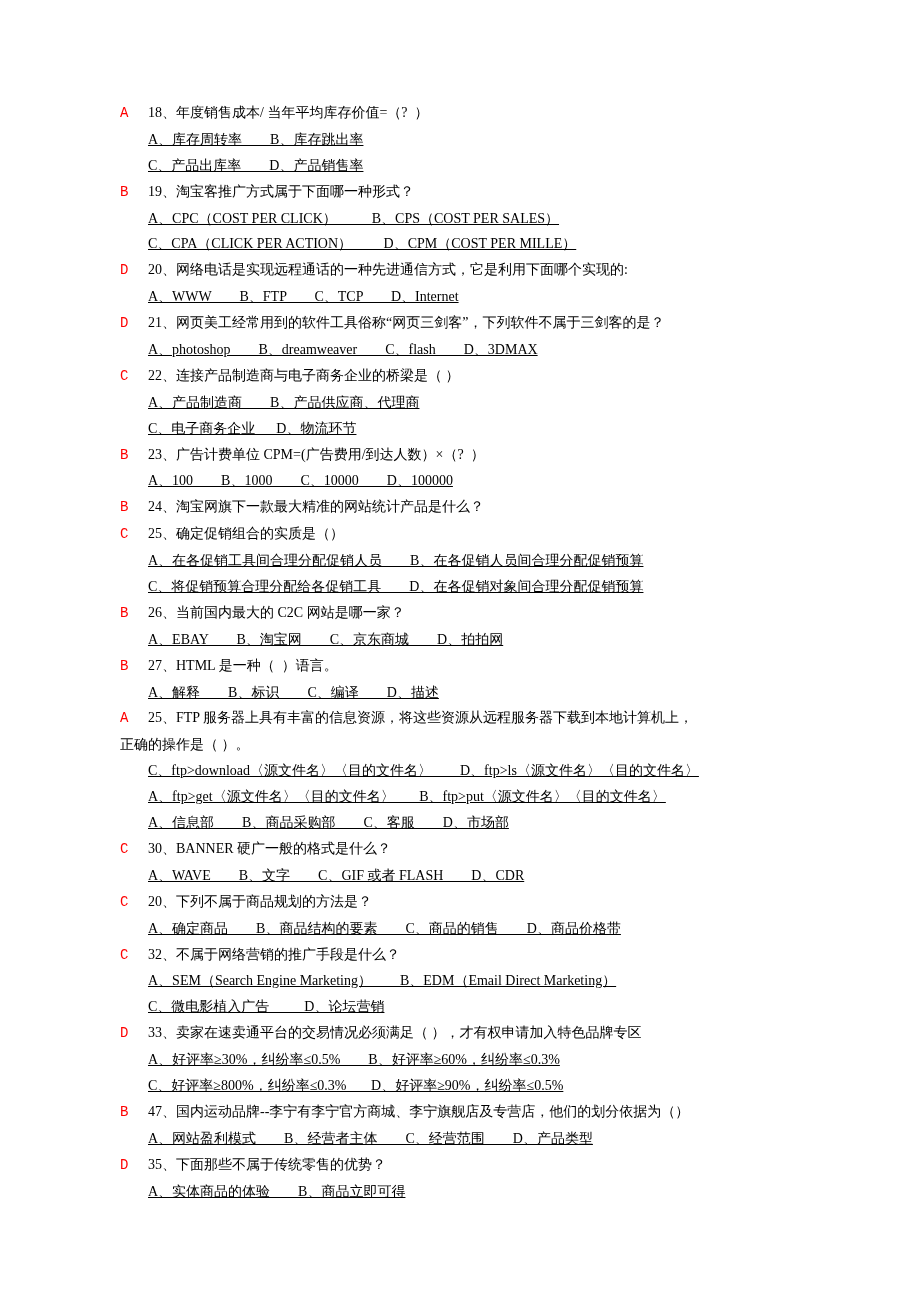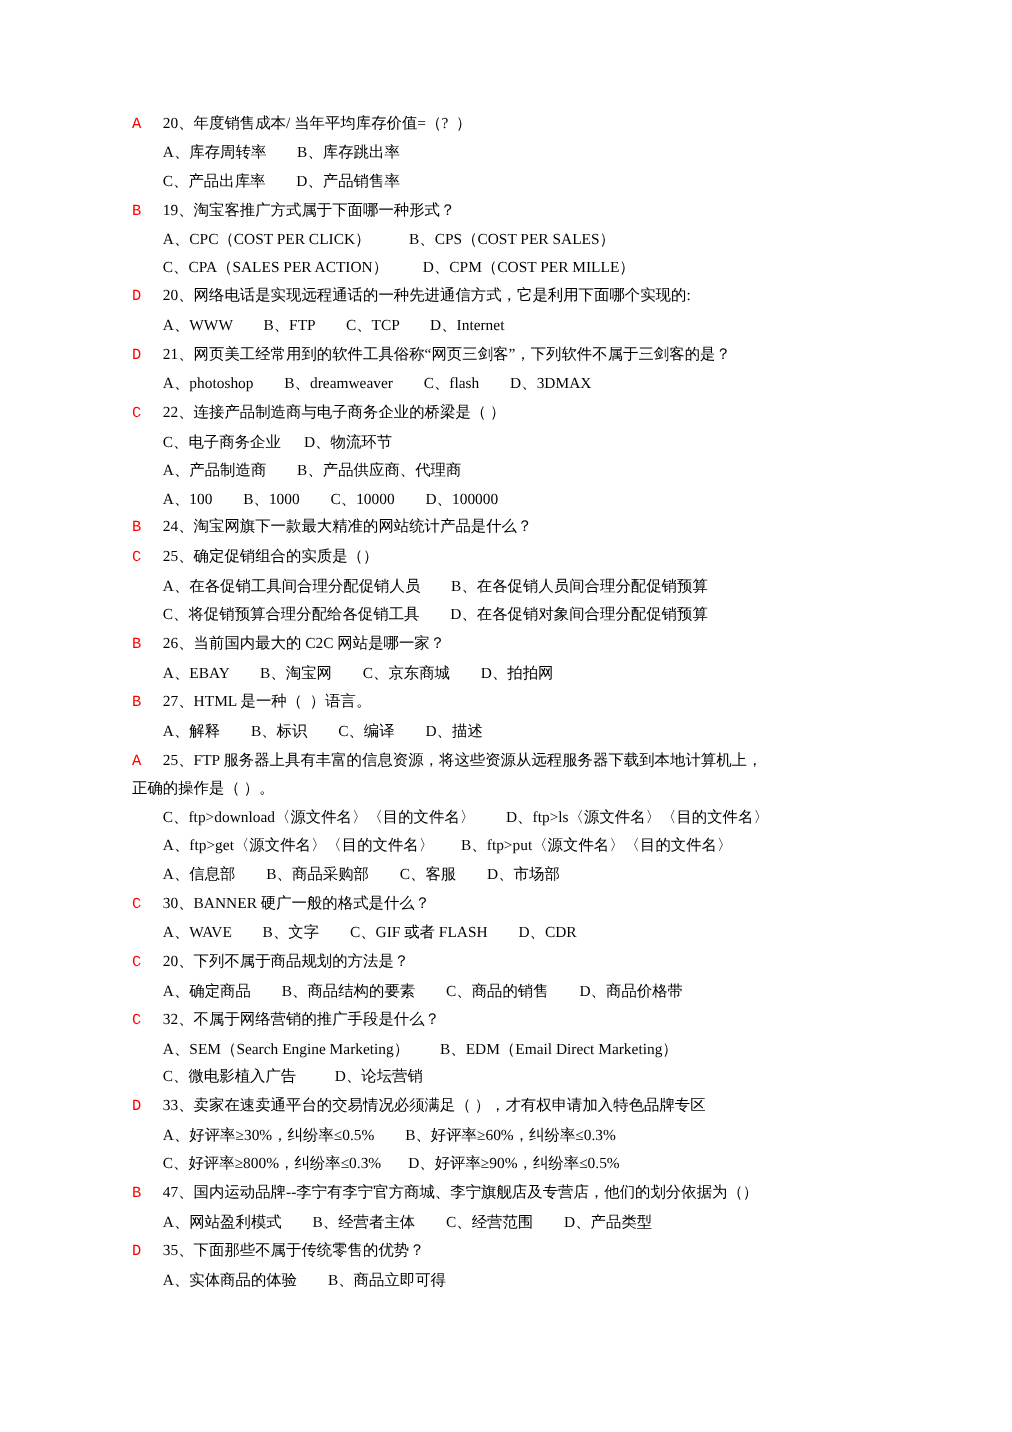--- a/index.html
+++ b/index.html
@@ -17,39 +17,41 @@
     color: #ff0000;
     font-family: "Courier New", monospace;
     display: inline-block;
     width: 28px;
   }
   .q-line, .opt-line {
     white-space: pre-wrap;
   }
   .opt-line {
     padding-left: 28px;
+    text-decoration: underline;
   }
 </style>
 </head>
 <body>
 
 <div id="content">
-    <div class="q-line"><span class="answer">A</span><span>20、年度销售成本/ 当年平均库存价值=（?  ）</span></div>
+    <div class="q-line"><span class="answer">A</span><span>18、年度销售成本/ 当年平均库存价值=（?  ）</span></div>
     <div class="opt-line">A、库存周转率        B、库存跳出率</div>
     <div class="opt-line">C、产品出库率        D、产品销售率</div>
     <div class="q-line"><span class="answer">B</span><span>19、淘宝客推广方式属于下面哪一种形式？</span></div>
     <div class="opt-line">A、CPC（COST PER CLICK）          B、CPS（COST PER SALES）</div>
-    <div class="opt-line">C、CPA（SALES PER ACTION）         D、CPM（COST PER MILLE）</div>
+    <div class="opt-line">C、CPA（CLICK PER ACTION）         D、CPM（COST PER MILLE）</div>
     <div class="q-line"><span class="answer">D</span><span>20、网络电话是实现远程通话的一种先进通信方式，它是利用下面哪个实现的:</span></div>
     <div class="opt-line">A、WWW        B、FTP        C、TCP        D、Internet</div>
     <div class="q-line"><span class="answer">D</span><span>21、网页美工经常用到的软件工具俗称“网页三剑客”，下列软件不属于三剑客的是？</span></div>
     <div class="opt-line">A、photoshop        B、dreamweaver        C、flash        D、3DMAX</div>
     <div class="q-line"><span class="answer">C</span><span>22、连接产品制造商与电子商务企业的桥梁是（ ）</span></div>
+    <div class="opt-line">A、产品制造商        B、产品供应商、代理商</div>
     <div class="opt-line">C、电子商务企业      D、物流环节</div>
-    <div class="opt-line">A、产品制造商        B、产品供应商、代理商</div>
+    <div class="q-line"><span class="answer">B</span><span>23、广告计费单位 CPM=(广告费用/到达人数）×（?  ）</span></div>
     <div class="opt-line">A、100        B、1000        C、10000        D、100000</div>
     <div class="q-line"><span class="answer">B</span><span>24、淘宝网旗下一款最大精准的网站统计产品是什么？</span></div>
     <div class="q-line"><span class="answer">C</span><span>25、确定促销组合的实质是（）</span></div>
     <div class="opt-line">A、在各促销工具间合理分配促销人员        B、在各促销人员间合理分配促销预算</div>
     <div class="opt-line">C、将促销预算合理分配给各促销工具        D、在各促销对象间合理分配促销预算</div>
     <div class="q-line"><span class="answer">B</span><span>26、当前国内最大的 C2C 网站是哪一家？</span></div>
     <div class="opt-line">A、EBAY        B、淘宝网        C、京东商城        D、拍拍网</div>
     <div class="q-line"><span class="answer">B</span><span>27、HTML 是一种（  ）语言。</span></div>
     <div class="opt-line">A、解释        B、标识        C、编译        D、描述</div>
     <div class="q-line"><span class="answer">A</span><span>25、FTP 服务器上具有丰富的信息资源，将这些资源从远程服务器下载到本地计算机上，</span></div>

